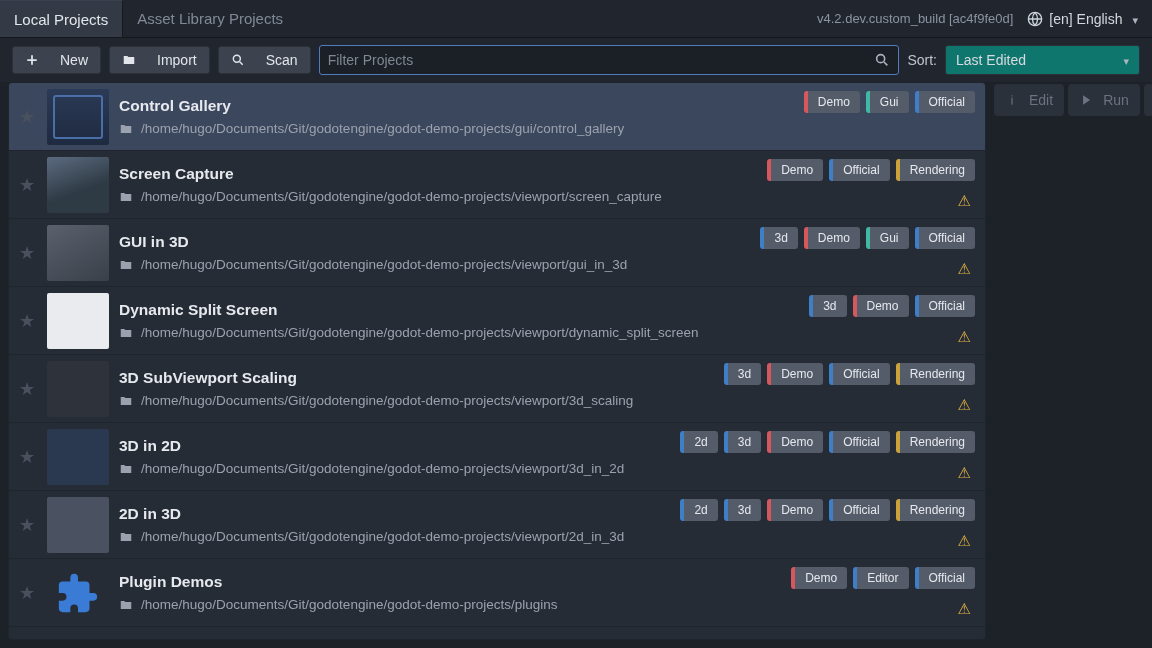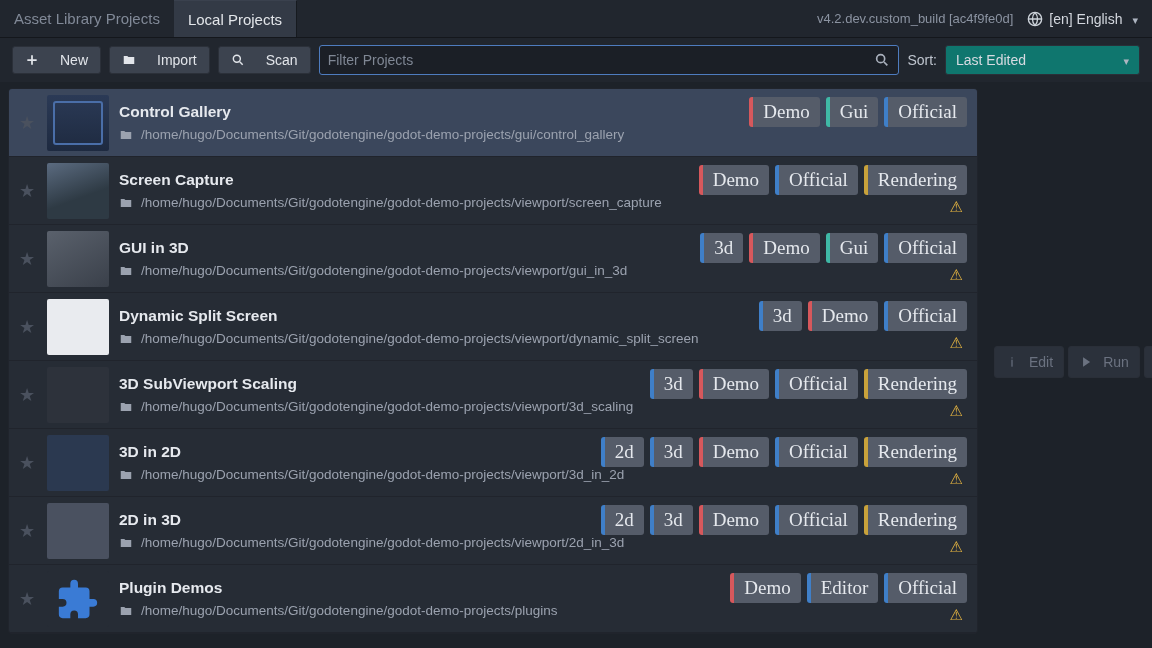--- a/index.html
+++ b/index.html
@@ -58,21 +58,21 @@
   .search-wrap input::placeholder { color: #7f8794; }
   .search-wrap .mag { color: #a9b0bc; }
   .sort-label { color: #bfc5cf; margin-left: 0; }
   .sort-sel {
     display: flex; align-items: center; justify-content: space-between;
     width: 195px; height: 30px; padding: 0 10px;
     background: #0f766e; border-radius: 3px; color: #d7dbe2;
     border: 1px solid #2a2f38;
   }
   
-  .main { flex: 1; display: flex; overflow: hidden; padding: 0 8px 8px 8px; gap: 16px; align-items: center;}
+  .main { flex: 1; display: flex; overflow: hidden; padding: 0 8px 8px 8px; gap: 8px;}
   .project-pane {
     flex: 1; display: flex; overflow: hidden;
     background: #262c35; border-radius: 4px;
     border: 1px solid #20242c;
   }
   .plist { flex: 1; overflow-y: auto; }
   .plist::-webkit-scrollbar { width: 10px; }
   .plist::-webkit-scrollbar-track { background: #21262e; }
   .plist::-webkit-scrollbar-thumb { background: #4a515e; border-radius: 5px; }
   .prow {
@@ -88,24 +88,23 @@
     background: #3a414e; flex-shrink: 0;
     display:flex; align-items:center; justify-content:center;
     overflow:hidden;
   }
   .body { flex: 1; min-width: 0; }
   .ptitle { color: #e6e9ee; font-size: 15.5px; font-weight: 600; margin-bottom: 6px; }
   .pathrow { display: flex; align-items: center; gap: 8px; color: #9ba2af; font-size: 13.5px; }
   .pathrow svg { width: 14px; height: 14px; flex-shrink: 0; }
   .tags { position: absolute; right: 10px; top: 8px; display: flex; gap: 6px; }
   .tag {
-    background: #555c69; color: #e5e8ed; font-size: 19px;
+    background: #555c69; color: #e5e8ed; font-size: 12px;
     padding: 4px 10px; border-radius: 3px;
     border-left: 4px solid transparent;
-    font-family: Liberation Serif, serif;
   }
   .tag.c-red    { border-left-color: #d6585c; }
   .tag.c-teal   { border-left-color: #3fb8a6; }
   .tag.c-blue   { border-left-color: #3f7fc8; }
   .tag.c-yellow { border-left-color: #c9a23b; }
   .warn {
     position: absolute; right: 14px; bottom: 8px;
     color: #e3b341; font-size: 15px;
   }
   
@@ -141,22 +140,22 @@
   .th-robot { background: #2b3950;}
   .th-flat  { background: #4a5160;}
   .th-plugin{ background: #262c35;}
   .th-plugin svg{ width:46px;height:46px; color:#3a7bd5;}
 </style>
 </head>
 <body>
 
 <div class="topbar">
   <div class="tabs">
+    <div class="tab active">Local Projects</div>
     <div class="tab">Asset Library Projects</div>
-    <div class="tab active">Local Projects</div>
   </div>
   <div class="spacer"></div>
   <div class="version">v4.2.dev.custom_build [ac4f9fe0d]</div>
   <div class="lang">
     <svg width="16" height="16" viewBox="0 0 24 24" fill="none" stroke="currentColor" stroke-width="2">
         <circle cx="12" cy="12" r="10"></circle>
         <path d="M2 12h20M12 2a15 15 0 010 20M12 2a15 15 0 000 20"></path>
       </svg>
     <span>[en] English</span>
     <span class="chev"></span>

